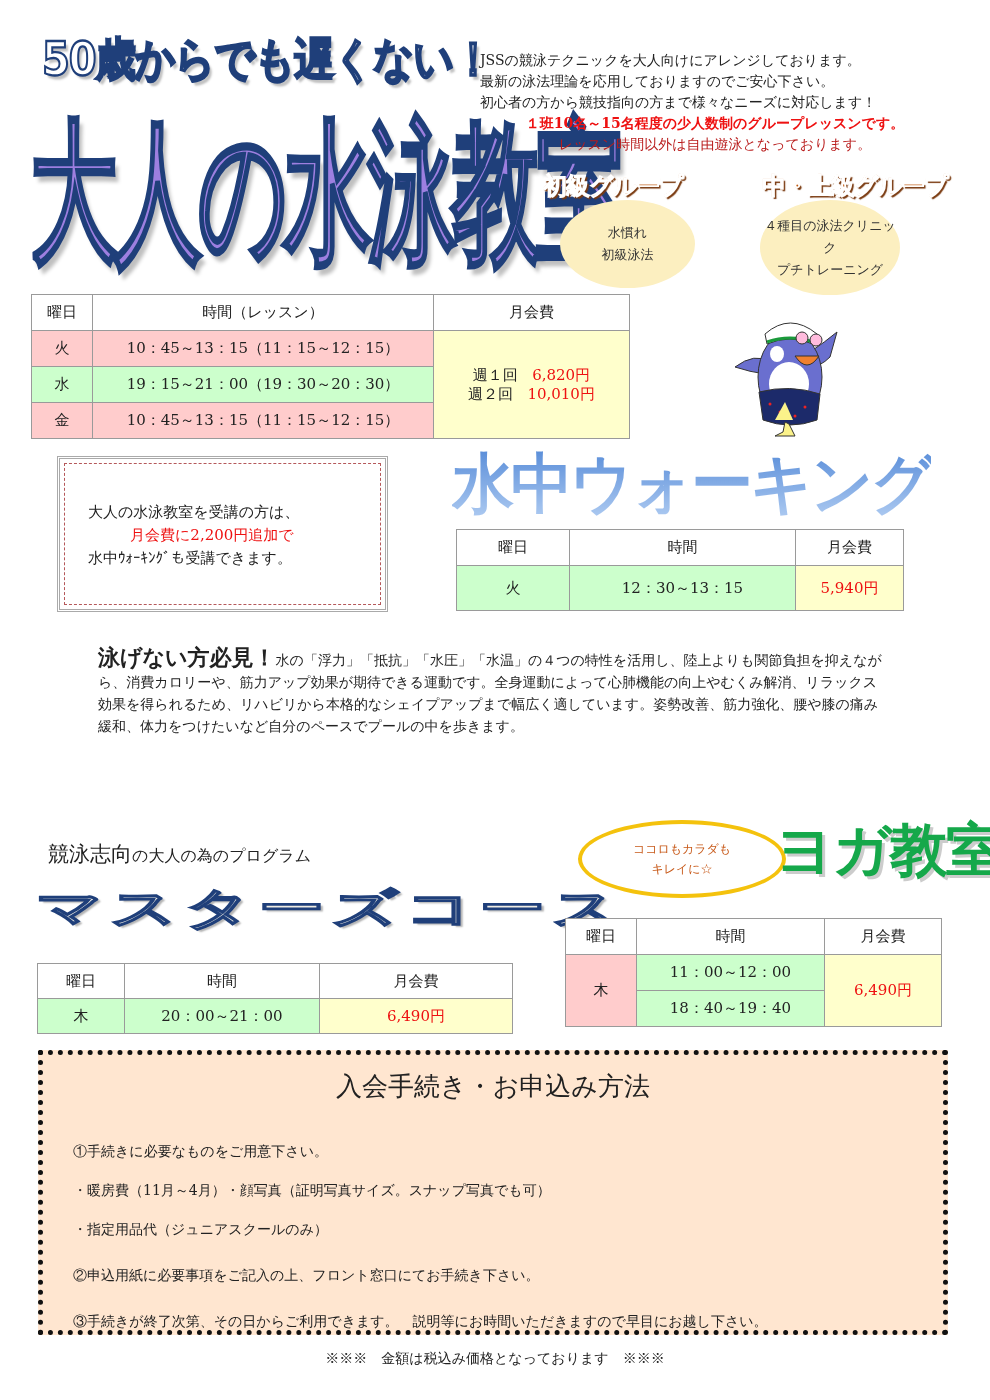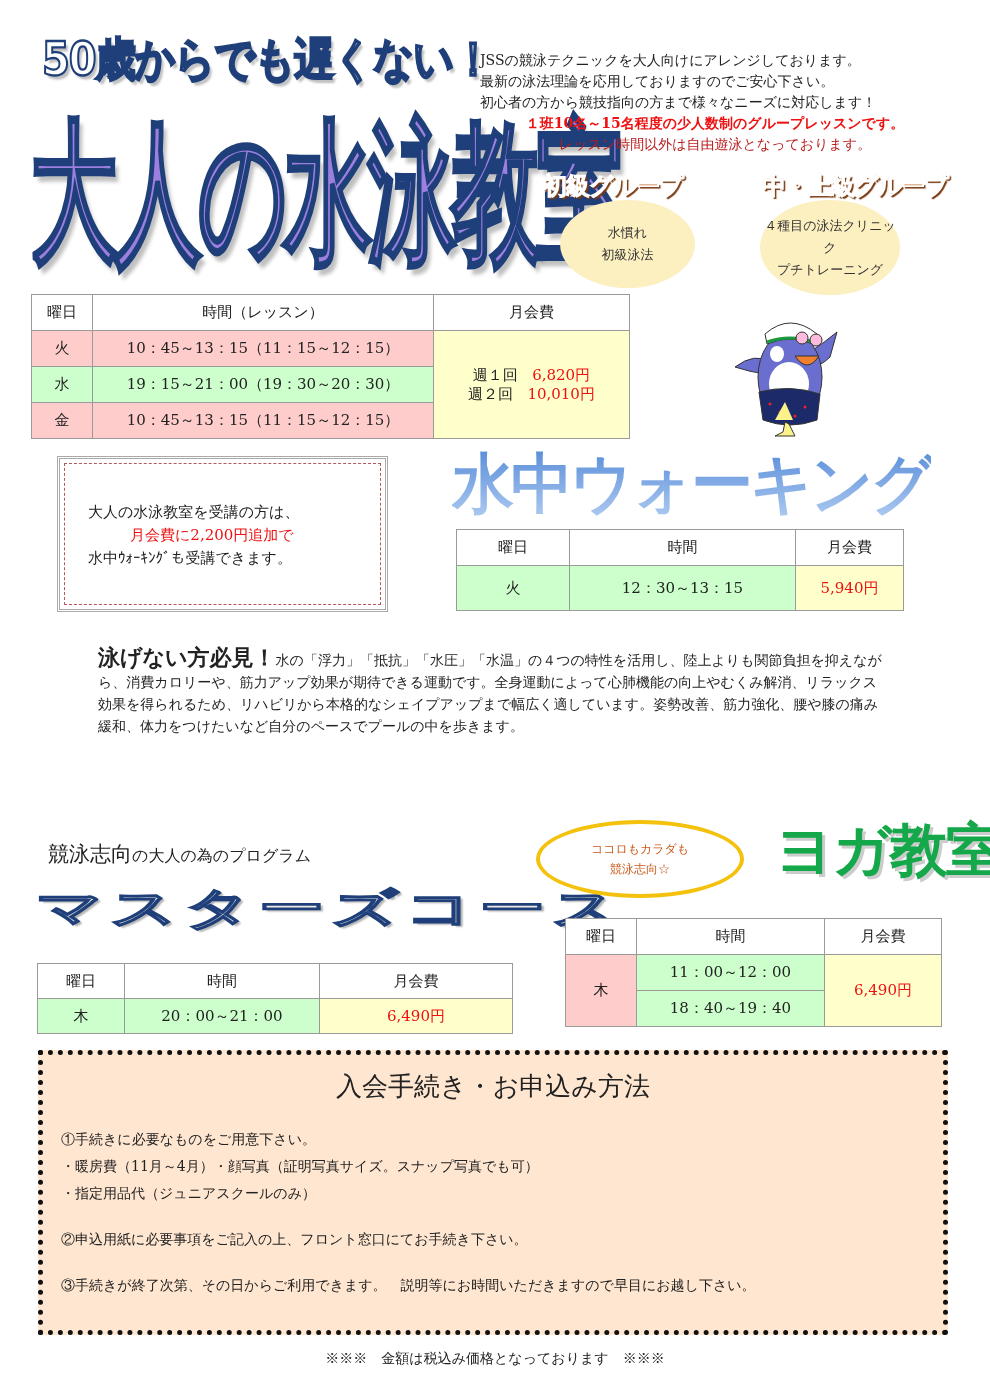--- a/index.html
+++ b/index.html
@@ -36,21 +36,21 @@
   .body-text .lead { font-size:22px; font-weight:bold; }
   .masters-title { font-family:"DejaVu Sans","Liberation Sans",sans-serif; font-weight:bold; font-size:60px;
     color:#efede4; -webkit-text-stroke:2px #1f3f7a; letter-spacing:6px; white-space:nowrap;
     text-shadow:3px 3px 2px rgba(0,0,0,0.3); transform:scaleX(1.1) scaleY(0.72); transform-origin:left top; }
   .yoga-title { font-family:"DejaVu Sans","Liberation Sans",sans-serif; font-weight:bold; font-size:58px;
     color:#15a84a; white-space:nowrap; letter-spacing:-2px; text-shadow:3px 3px 0 #cccccc; }
   .yoga-oval { border:4px solid #f4c20d; border-radius:50%; display:flex; align-items:center; justify-content:center;
     text-align:center; color:#c85a1a; font-size:12px; line-height:20px; }
   .enroll { border:5px dotted #111; background:#ffe6d0; }
   .enroll-title { font-size:26px; text-align:center; }
-  .enroll p { margin:4px; font-size:14px; line-height:23px; }
+  .enroll p { margin:16px; font-size:14px; line-height:23px; }
 </style>
 </head>
 <body>
 
 <div class="abs wordart-sub" style="left:42px;top:28px;">50歳からでも遅くない！</div>
 <div class="abs wordart-main" style="left:30px;top:90px;">大人の水泳教室</div>
 
 <div class="abs intro" style="left:480px;top:50px;width:470px;">
   <div>JSSの競泳テクニックを大人向けにアレンジしております。</div>
   <div>最新の泳法理論を応用しておりますのでご安心下さい。</div>
@@ -164,24 +164,24 @@
     <td class="hdr">月会費</td>
   </tr>
   <tr style="height:35px;">
     <td class="green">木</td>
     <td class="green">20：00～21：00</td>
     <td class="yellow price">6,490円</td>
   </tr>
 </tbody>
   </table>
 
-<div class="abs yoga-oval" style="left:536px;top:820px;width:200px;height:70px;">
+<div class="abs yoga-oval" style="left:578px;top:820px;width:200px;height:70px;">
   <div>
     <div>ココロもカラダも</div>
-    <div>競泳志向☆</div>
+    <div>キレイに☆</div>
   </div>
 </div>
 <div class="abs yoga-title" style="left:775px;top:812px;">ヨガ教室</div>
 <table class="abs sched" style="left:565px;top:918px;width:377px;">
   <tbody>
       <tr style="height:36px;">
     <td class="hdr" style="width:70px;">曜日</td>
     <td class="hdr" style="width:187px;">時間</td>
     <td class="hdr">月会費</td>
   </tr>

